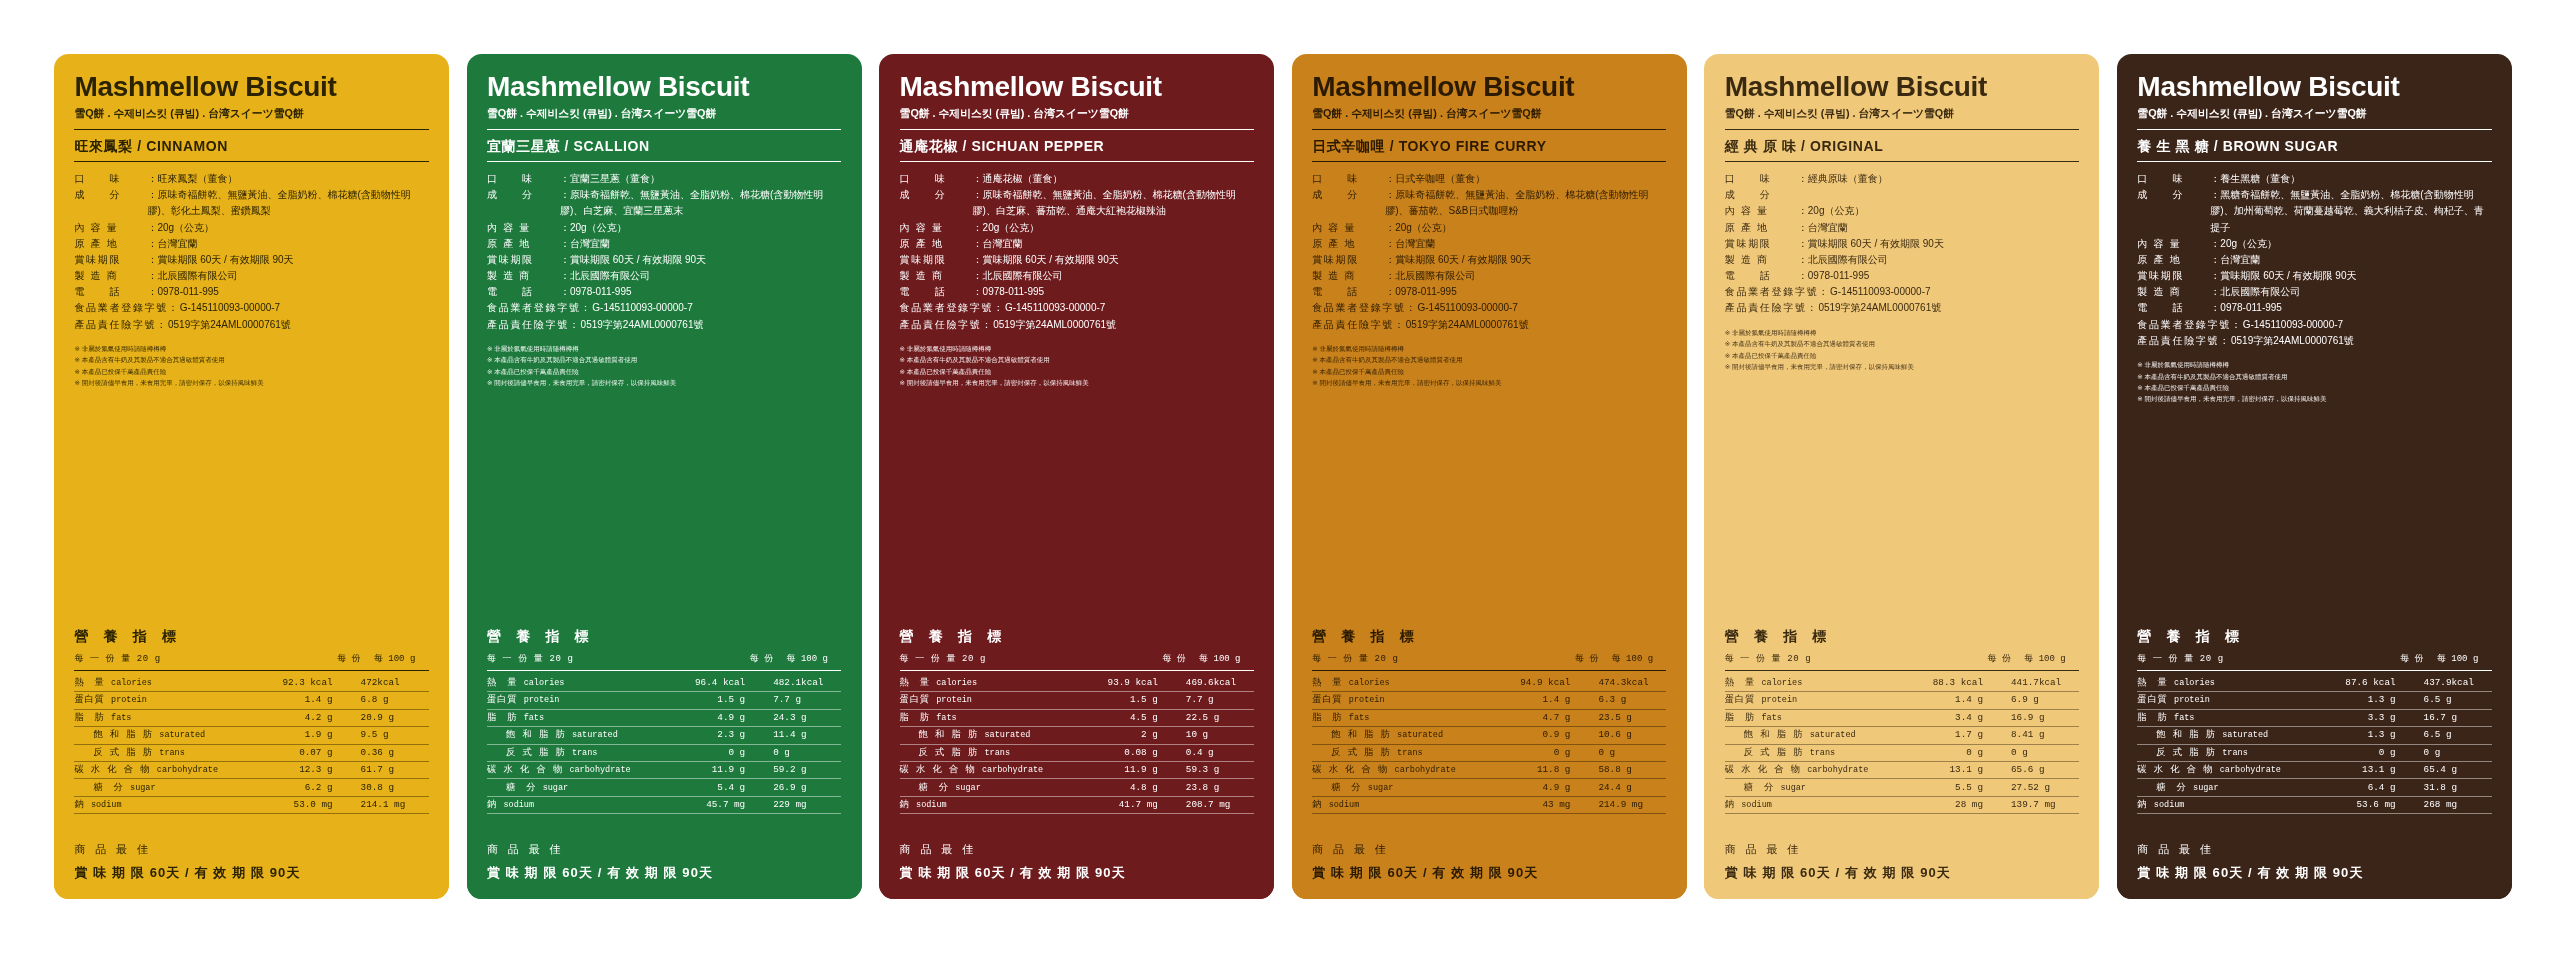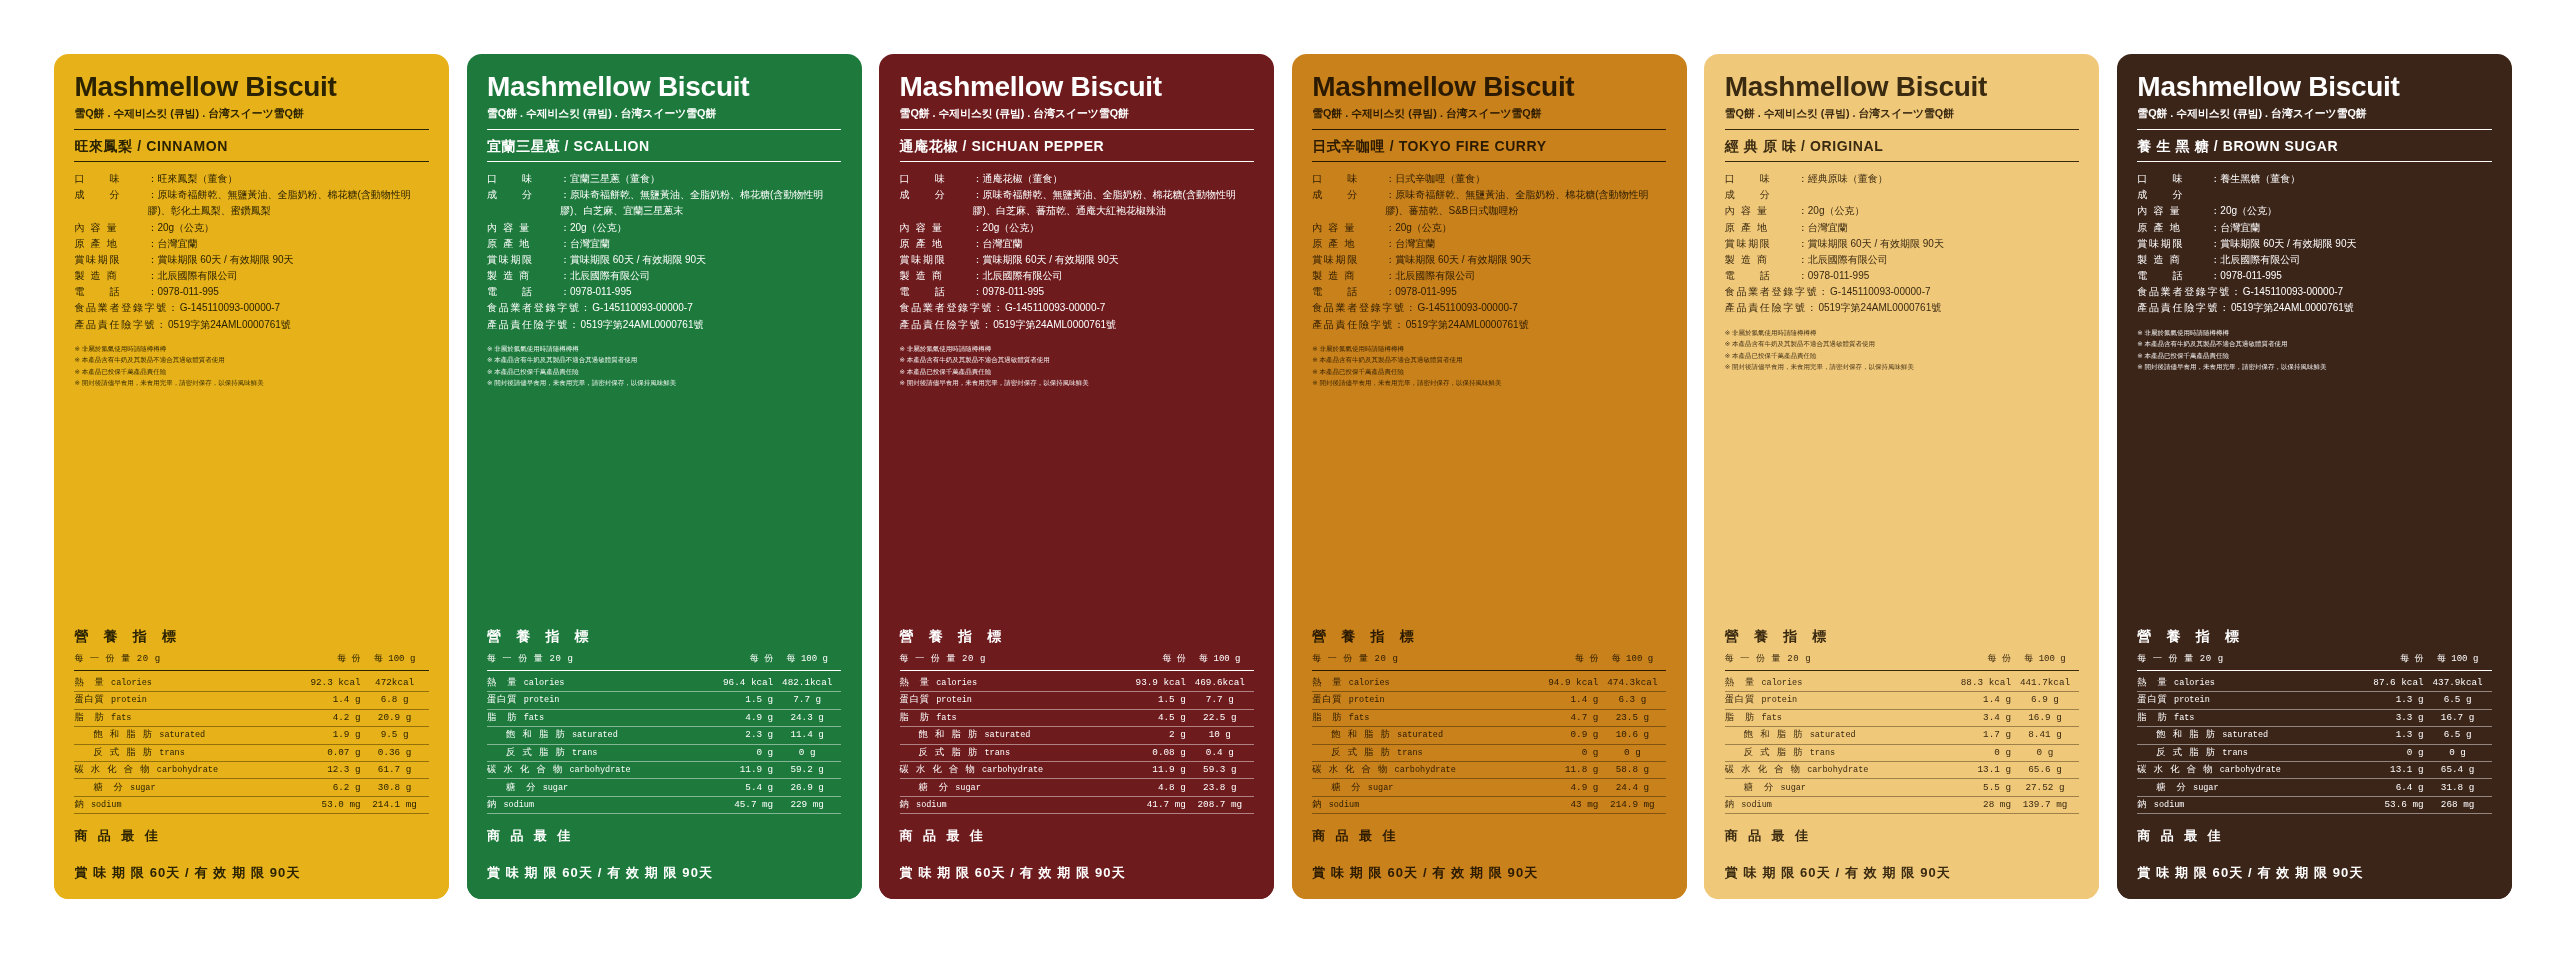--- a/index.html
+++ b/index.html
@@ -22,24 +22,24 @@
   .nutri-title{font-size:14px;font-weight:bold;letter-spacing:3.4px;margin-bottom:5.7px;}
   .nutri-head{display:flex;font-size:9px;padding-bottom:2.8px;}
   .nutri-head .c0{flex:1;letter-spacing:0.6px;}
   .nutri-head .c1{width:68px;text-align:right;}
   .nutri-head .c2{width:68px;text-align:center;}
   .hline{height:1.1px;width:100%;margin:2.3px 0 3.4px 0;}
   .nrow{display:flex;font-size:9.3px;line-height:1.0;padding:3.7px 0;}
   .nrow .c0{flex:1;letter-spacing:0.8px;}
   .nrow .c0 .en{letter-spacing:0;font-size:8.5px;}
   .nrow .c1{width:68px;text-align:right;}
-  .nrow .c2{width:68px;text-align:center;}
+  .nrow .c2{width:68px;text-align:left;margin-left:28px;}
   .nrow.indent .c0{padding-left:19px;}
   .footer{position:absolute;left:0;right:0;bottom:0;padding:12.5px 20.4px 17px 20.4px;}
-  .f1{font-size:13px;font-weight:bold;letter-spacing:3.4px;margin-bottom:19px;}
+  .f1{font-size:11px;font-weight:normal;letter-spacing:3.4px;margin-bottom:7px;}
   .f2{font-size:13px;font-weight:bold;letter-spacing:1.1px;}
   .thinline{height:0.6px;width:100%;opacity:.45;}
 </style>
 </head>
 <body>
 
 <div id="stage">
   <div class="row" id="row">
       <div class="card" style="background: rgb(231, 178, 25); color: rgb(43, 34, 0);">
         <div class="brand">Mashmellow Biscuit</div>
@@ -606,20 +606,21 @@
         <div class="rule" style="background: rgb(255, 255, 255);"></div>
         <div class="flavor">養 生 黑 糖 / BROWN SUGAR</div>
         <div class="rule2" style="background: rgb(255, 255, 255);"></div>
         <div class="spec">
           <div class="line">
             <div class="k">口　　味</div>
             <div class="v">：養生黑糖（董食）</div>
           </div>
           <div class="line">
             <div class="k">成　　分</div>
+            <div class="v">：黑糖奇福餅乾、無鹽黃油、全脂奶粉、棉花糖(含動物性明膠)、加州葡萄乾、荷蘭蔓越莓乾、義大利桔子皮、枸杞子、青提子</div>
           </div>
           <div class="line">
             <div class="k">內 容 量</div>
             <div class="v">：20g（公克）</div>
           </div>
           <div class="line">
             <div class="k">原 產 地</div>
             <div class="v">：台灣宜蘭</div>
           </div>
           <div class="line">

